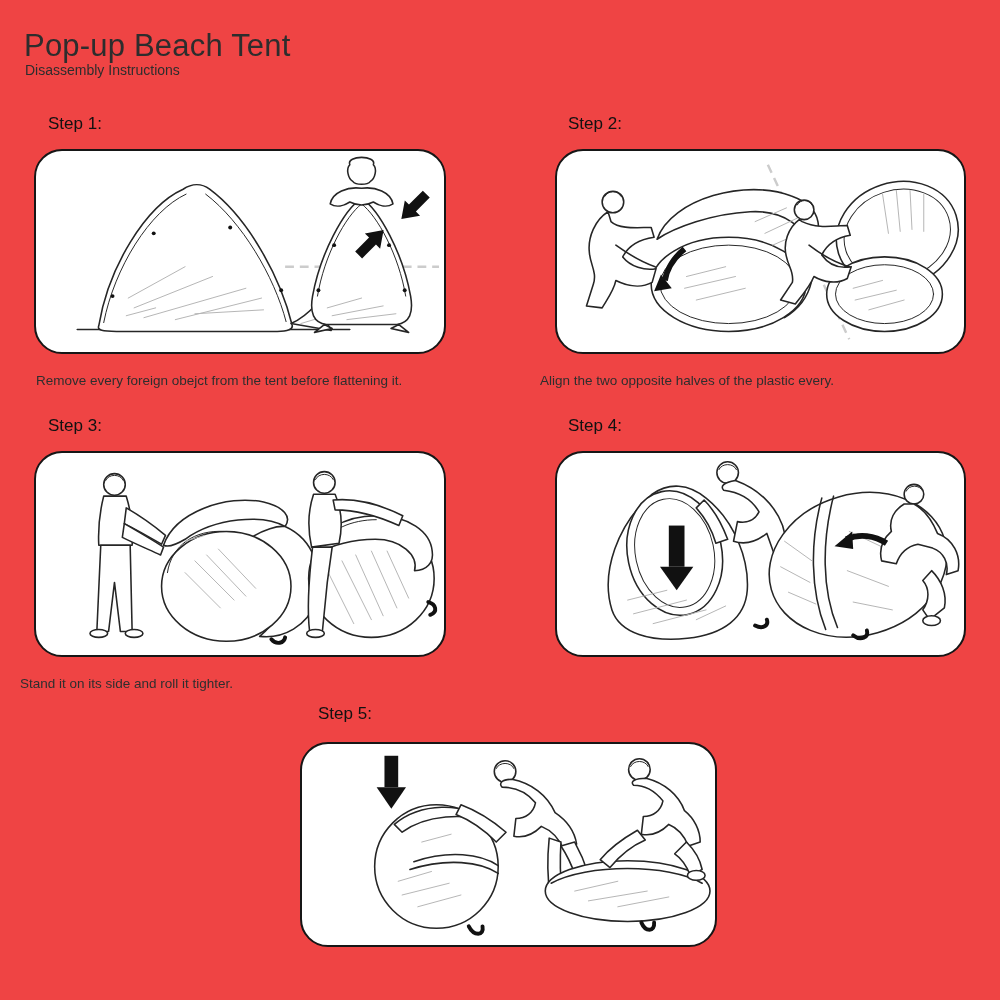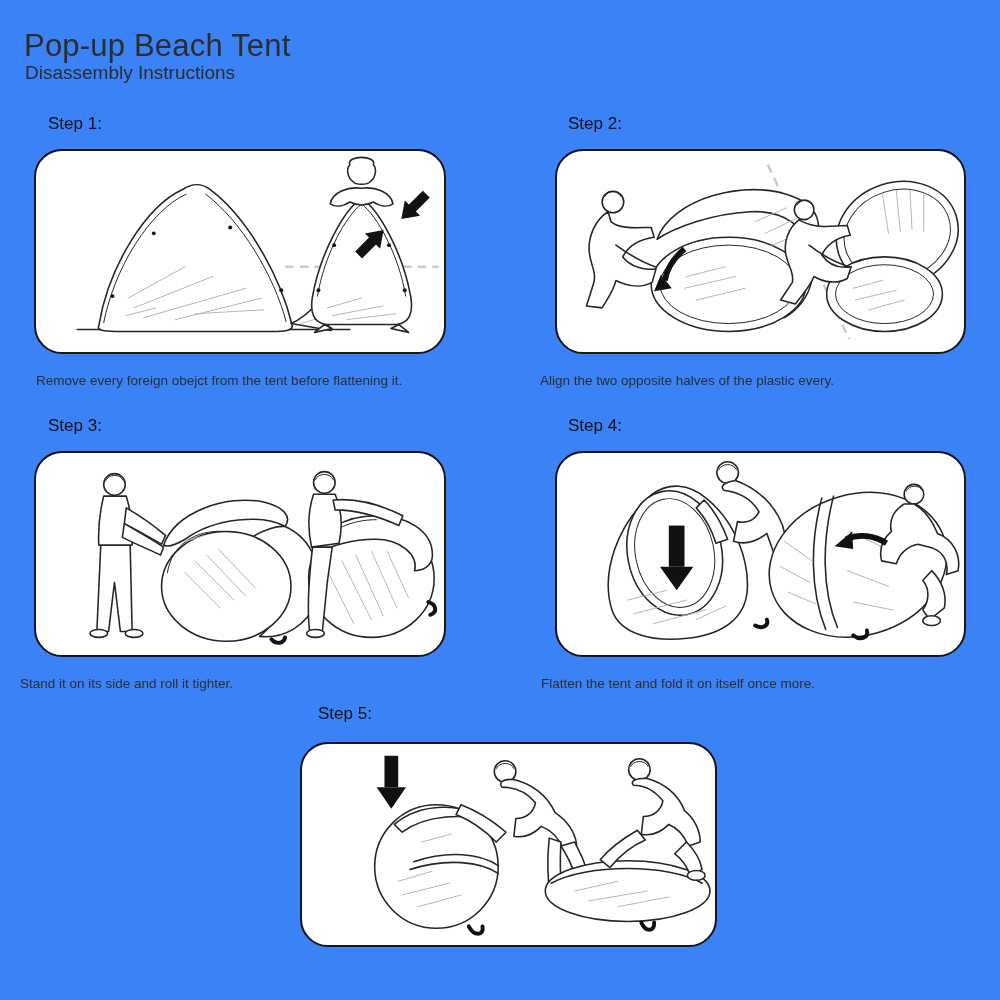--- a/index.html
+++ b/index.html
@@ -1,25 +1,25 @@
 <!DOCTYPE html>
 <html><head>
 <meta charset="utf-8">
 <style>
   html,body{margin:0;padding:0;background:#ffffff;}
   .canvas{
-    position:relative;width:1000px;height:1000px;background:#3b82f6;
+    position:relative;width:1000px;height:1000px;background:#ef4444;
     font-family:"Liberation Sans","DejaVu Sans",sans-serif;overflow:hidden;
   }
   .page-title{
     position:absolute;left:24px;top:28px;font-size:31px;font-weight:400;
     color:#2d2d2d;letter-spacing:0.2px;
   }
   .page-subtitle{
-    position:absolute;left:25px;top:62px;font-size:19px;font-weight:400;color:#2d2d2d;
+    position:absolute;left:25px;top:62px;font-size:14px;font-weight:400;color:#2d2d2d;
   }
   .step-label{
     position:absolute;font-size:17px;font-weight:400;color:#111111;
   }
   .panel{
     position:absolute;border:2px solid #161616;border-radius:28px;background:#ffffff;
     box-sizing:border-box;overflow:hidden;
   }
   .panel svg{display:block;width:100%;height:100%;}
   .caption{
@@ -266,21 +266,20 @@
         <path class="lnw" d="M352 52 C342 58 336 68 339 80 C330 88 326 98 329 110 L344 113 C348 101 356 95 366 93 L381 97 C392 101 398 112 395 124 L407 120 C410 104 402 88 386 82 C381 70 373 58 362 52 Z"></path>
         <path class="lnw" d="M380 120 C390 130 396 144 393 158 L378 170 L371 160 C378 150 378 138 371 130 Z"></path>
         <ellipse class="lnw" cx="380" cy="171" rx="9" ry="5"></ellipse>
       </g>
       <g>
         <path class="blkln" d="M334 92 C322 84 306 82 293 88"></path>
         <polygon class="blk" points="281,95 299,80 300,98"></polygon>
       </g>
     </svg>
   </div>
-  <div class="caption" id="cap4">Flatten the tent and fold it on itself once more.</div>
 
   <div class="step-label" id="lbl5">Step 5:</div>
   <div class="panel" id="box5">
     <svg viewBox="0 0 417 205">
 
       <g>
         <rect class="blk" x="82" y="12" width="14" height="32"></rect>
         <polygon class="blk" points="74,44 104,44 89,66"></polygon>
       </g>
       <g>

